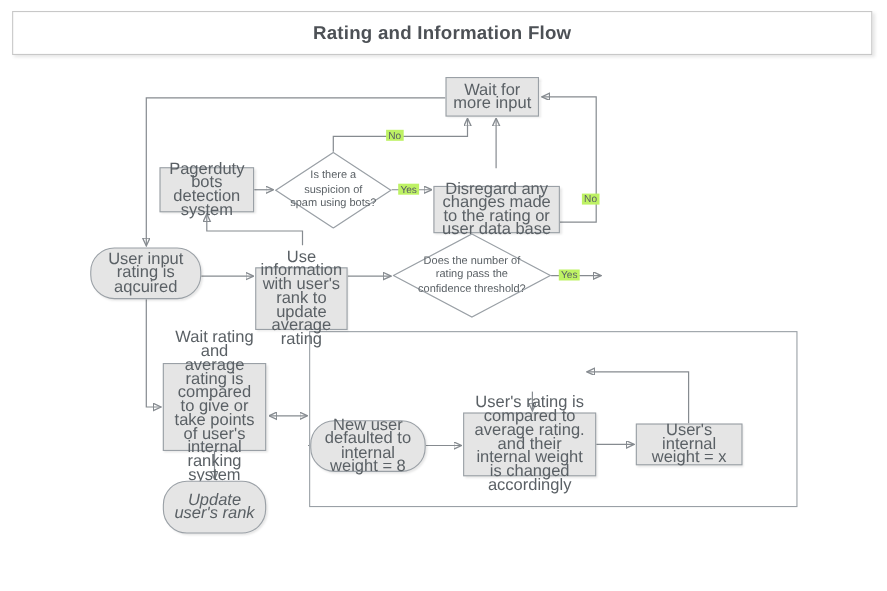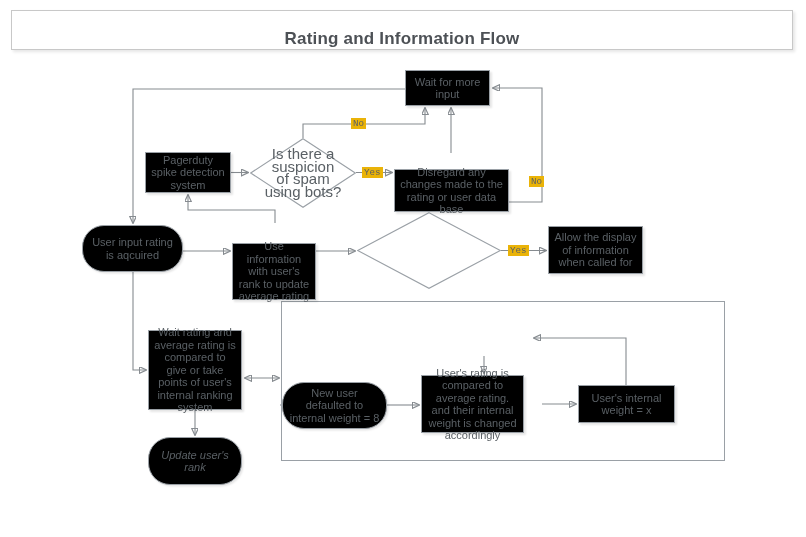--- a/index.html
+++ b/index.html
@@ -20,41 +20,41 @@
     position: absolute;
     left: 11px;
     top: 10px;
     width: 782px;
     height: 40px;
     background: #ffffff;
     border: 1px solid #c8c8c8;
     box-shadow: 2px 2px 3px rgba(0,0,0,0.10);
     box-sizing: border-box;
     display: flex;
-    align-items: flex-end;
+    align-items: center;
     justify-content: center;
   }
   .title-text {
     font-size: 17px;
     font-weight: bold;
     color: #4d5156;
     letter-spacing: 0.2px;
   }
   
   .node {
     position: absolute;
     box-sizing: border-box;
     display: flex;
     align-items: center;
     justify-content: center;
     text-align: center;
     color: #5a6065;
-    font-size: 11px;
+    font-size: 15px;
     line-height: 12.5px;
-    background: #000000;
+    background: #e5e5e5;
   }
   .rect {
     border: 1px solid #9aa0a6;
     box-shadow: 1.5px 1.5px 2px rgba(0,0,0,0.10);
   }
   .terminal {
     border: 1px solid #9aa0a6;
     border-radius: 22px;
     box-shadow: 1.5px 1.5px 2px rgba(0,0,0,0.10);
   }
@@ -65,40 +65,39 @@
     display: flex;
     align-items: center;
     justify-content: center;
   }
   .diamond svg { position: absolute; left: 0; top: 0; }
   .diamond .label {
     position: relative;
     z-index: 2;
     text-align: center;
     color: #5a6065;
-    font-size: 15px;
+    font-size: 10px;
     line-height: 12.5px;
     width: 74%;
   }
   
   .group-box {
     position: absolute;
     box-sizing: border-box;
     border: 1px solid #9aa0a6;
     background: transparent;
   }
   
   .edge-label {
     position: absolute;
     font-size: 9.2px;
     color: #5a6065;
-    background: #eab308;
+    background: #bef264;
     padding: 0 2px;
     white-space: nowrap;
-    font-family: Liberation Mono, monospace;
   }
   
   #edges {
     position: absolute;
     left: 0; top: 0;
     width: 806px;
     height: 537px;
     pointer-events: none;
   }
   #edges path, #edges line { fill: none; stroke: #868b90; stroke-width: 1.1px; }
@@ -159,21 +158,21 @@
     <path d="M626,385 L626,338 L534,338" marker-end="url(#arrow)"></path>
   </svg>
 
   <div class="group-box" style="left:281px; top:301px; width:444px; height:160px;"></div>
 
   <div class="node rect" style="left:405px; top:70px; width:85px; height:36px;">
     <span class="label">Wait for more input</span>
   </div>
 
   <div class="node rect" style="left:145px; top:152px; width:86px; height:41px;">
-    <span class="label">Pagerduty spike detection system</span>
+    <span class="label">Pagerduty bots detection system</span>
   </div>
 
   <div class="diamond" style="left:250px; top:138px; width:106px; height:70px;">
     <svg width="106" height="70" viewBox="0 0 106 70">
       <polygon points="53,0.7 105.3,35 53,69.3 0.7,35" fill="#ffffff" stroke="#9aa0a6" stroke-width="1.1"></polygon>
     </svg>
     <span class="label">Is there a suspicion of spam using bots?</span>
   </div>
 
   <div class="node rect" style="left:394px; top:153px; width:115px; height:43px;margin-top:16px;">
@@ -185,40 +184,38 @@
   </div>
 
   <div class="node rect" style="left:232px; top:223px; width:84px; height:57px;margin-top:20px;">
     <span class="label">Use information with user's rank to update average rating</span>
   </div>
 
   <div class="diamond" style="left:357px; top:212px; width:144px; height:77px;">
     <svg width="144" height="77" viewBox="0 0 144 77">
       <polygon points="72,0.7 143.3,38.5 72,76.3 0.7,38.5" fill="#ffffff" stroke="#9aa0a6" stroke-width="1.1"></polygon>
     </svg>
-  </div>
-
-  <div class="node rect" style="left:548px; top:226px; width:95px; height:48px;">
-    <span class="label">Allow the display of information when called for</span>
-  </div>
+    <span class="label">Does the number of rating pass the confidence threshold?</span>
+  </div>
+
 
   <div class="node rect" style="left:148px; top:330px; width:94px; height:80px;">
     <span class="label">Wait rating and average rating is compared to give or take points of user's internal ranking system</span>
   </div>
 
   <div class="node terminal" style="left:148px; top:437px; width:94px; height:48px;font-style:italic;">
     <span class="label">Update user's rank</span>
   </div>
 
   <div class="node terminal" style="left:282px; top:382px; width:105px; height:47px;">
     <span class="label">New user defaulted to internal weight = 8</span>
   </div>
 
 
-  <div class="node rect" style="left:421px; top:375px; width:103px; height:58px;">
+  <div class="node rect" style="left:421px; top:375px; width:121px; height:58px;">
     <span class="label">User's rating is compared to average rating. and their internal weight is changed accordingly</span>
   </div>
 
   <div class="node rect" style="left:578px; top:385px; width:97px; height:38px;">
     <span class="label">User's internal weight = x</span>
   </div>
 
   <div class="edge-label" style="left:351px; top:118px;">No</div>
 
   <div class="edge-label" style="left:362px; top:167px;">Yes</div>

